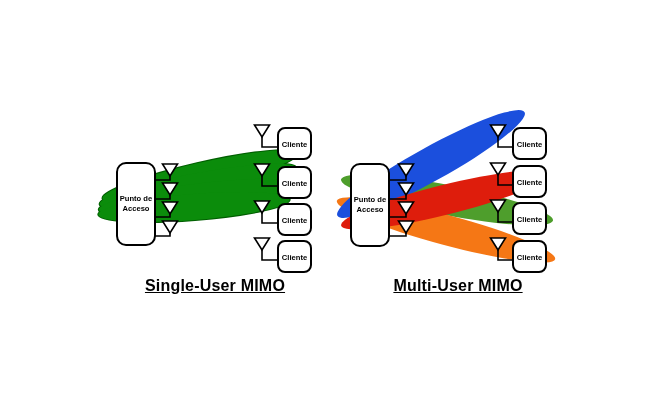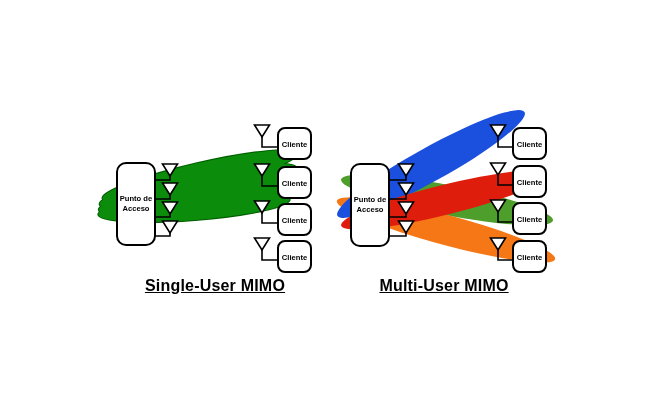--- a/index.html
+++ b/index.html
@@ -2,21 +2,21 @@
 <html><head>
 <meta charset="utf-8">
 <style>
   html,body{margin:0;padding:0;background:#ffffff;}
   .stage{position:relative;width:650px;height:401px;background:#ffffff;overflow:hidden;
          font-family:"Liberation Sans",sans-serif;}
   .stage svg{position:absolute;left:0;top:0;}
   .diagram-title{position:absolute;top:277px;font-size:16px;font-weight:bold;color:#000;
                  text-decoration:underline;text-align:center;width:220px;letter-spacing:0.2px;}
   .title-left{left:105px;}
-  .title-right{left:334px;}
+  .title-right{left:348px;}
   .box{fill:#ffffff;stroke:#000000;stroke-width:2;}
   .boxlabel{font-family:"Liberation Sans",sans-serif;font-size:7.6px;font-weight:bold;fill:#000;
             text-anchor:middle;}
   .ant-line{fill:none;stroke:#000000;stroke-width:1.6;}
   .ant-tri{fill:#ffffff;stroke:#000000;stroke-width:1.6;stroke-linejoin:miter;}
 </style>
 </head>
 <body>
 
 <div class="stage">

